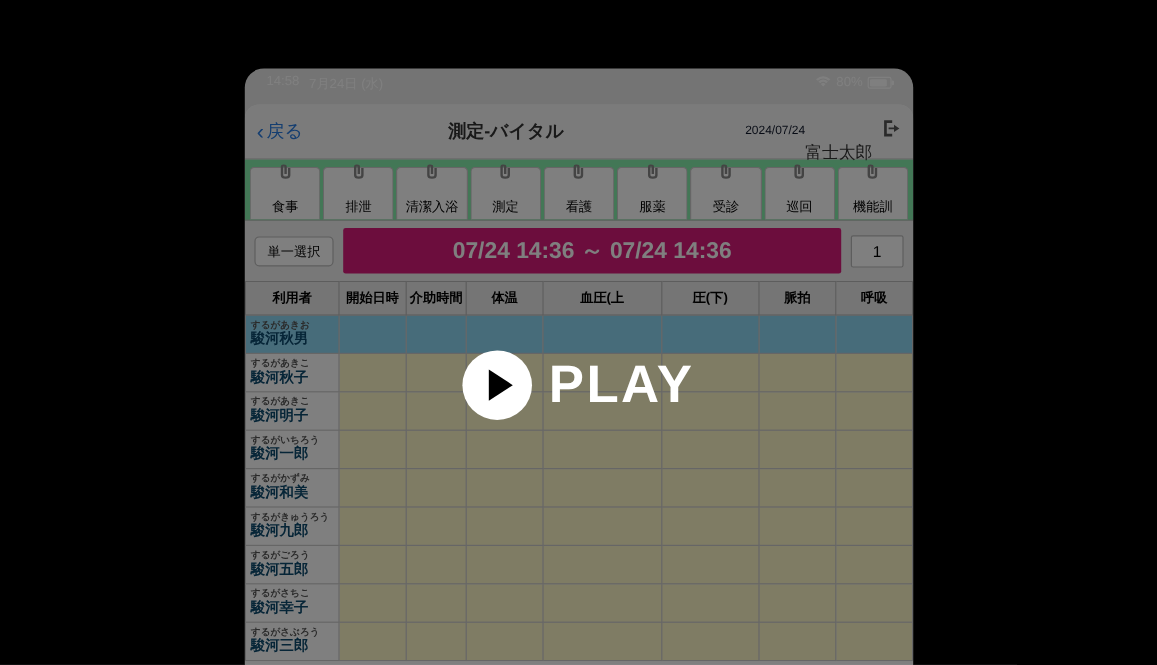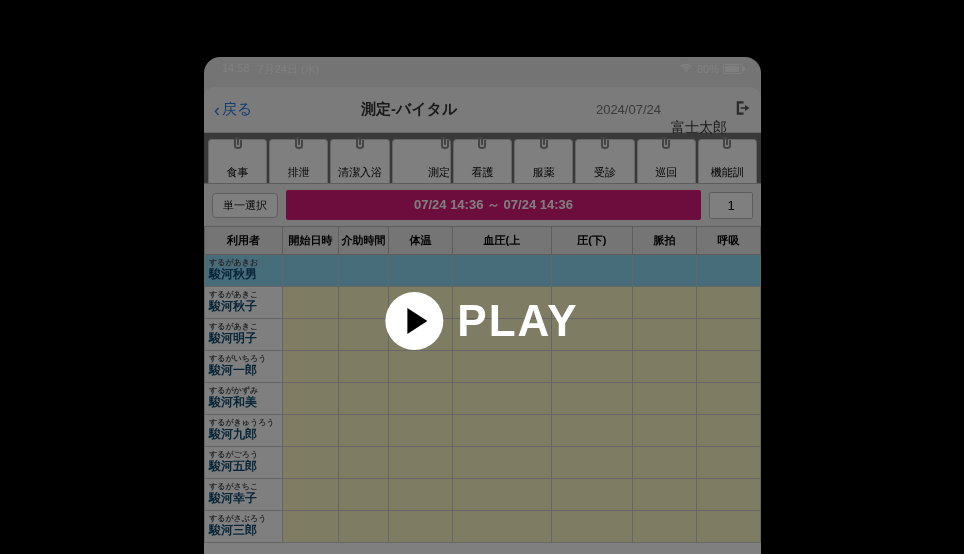--- a/index.html
+++ b/index.html
@@ -9,30 +9,30 @@
 .status-left { display: flex; gap: 8px; }
 .status-right { display: flex; align-items: center; gap: 4px; }
 .battery { display: inline-block; width: 20px; height: 10px; border: 1px solid #fff; border-radius: 2px; position: relative; }
 .battery::after { content: ""; position: absolute; right: -3px; top: 2px; width: 2px; height: 4px; background: #fff; border-radius: 0 1px 1px 0; }
 .battery-fill { position: absolute; left: 1px; top: 1px; bottom: 1px; width: 80%; background: #fff; border-radius: 1px; }
 .app-window { position: absolute; left: 0; top: 30px; right: 0; bottom: 0; background: #fff; border-radius: 12px 12px 0 0; overflow: hidden; }
 .header { height: 46px; display: flex; align-items: center; padding: 0 10px; border-bottom: 1px solid #ccc; background: #f7f7f7; }
 .back-btn { color: #2a7de1; font-size: 15px; display: flex; align-items: center; gap: 2px; cursor: pointer; }
 .back-chevron { font-size: 18px; line-height: 1; }
 .title { flex: 1; text-align: center; font-size: 15px; font-weight: 600; color: #333; margin-left: -30px; }
-.header-date { font-size: 13px; color: #737373; margin-right: 10px; }
+.header-date { font-size: 10px; color: #0f172a; }
 .header-user { font-size: 14px; color: #333; margin-right: 6px; margin-top: 36px; }
 .logout-icon { width: 18px; height: 18px; }
-.tabs { display: flex; padding: 6px 4px 0 4px; gap: 2px; background: #737373; border-bottom: 1px solid #bbb; overflow: hidden; }
+.tabs { display: flex; padding: 6px 4px 0 4px; gap: 2px; background: #86efac; border-bottom: 1px solid #bbb; overflow: hidden; }
 .tab { flex: 1; min-width: 56px; height: 44px; background: #fff; border: 1px solid #ccc; border-bottom: none; border-radius: 4px 4px 0 0; display: flex; flex-direction: column; align-items: center; justify-content: flex-end; padding-bottom: 3px; font-size: 11px; position: relative; cursor: pointer; }
 .tab-clip { position: absolute; top: -4px; width: 10px; height: 14px; }
-.tab.active { background: #fff; align-items: flex-end; }
+.tab.active { background: #fff; }
 .toolbar { display: flex; align-items: center; padding: 6px 8px; gap: 8px; background: #f0f0f0; }
 .select-mode { font-size: 11px; padding: 4px 10px; background: #fff; border: 1px solid #bbb; border-radius: 4px; cursor: pointer; }
-.datetime-bar { flex: 1; background: #d81b7a; color: #fff; font-size: 13px; font-weight: 600; text-align: center; padding: 6px 0; border-radius: 2px; cursor: pointer; }
+.datetime-bar { flex: 1; background: #d81b7a; color: #fff; font-size: 19px; font-weight: 600; text-align: center; padding: 6px 0; border-radius: 2px; cursor: pointer; }
 .count-box { width: 44px; background: #fff; border: 1px solid #bbb; border-radius: 2px; text-align: center; font-size: 13px; padding: 5px 0; }
 .table-wrap { overflow: hidden; }
 table { border-collapse: collapse; width: 100%; font-size: 11px; }
 th { background: #eaeaea; border: 1px solid #bbb; padding: 6px 2px; font-weight: 600; font-size: 11px; white-space: nowrap; }
 th.user-col { width: 78px; }
 th.dt-col { width: 56px; }
 th.assist-col { width: 50px; }
 td { border: 1px solid #ccc; padding: 0; height: 32px; }
 td.user-cell { background: #fff; padding: 2px 4px; vertical-align: middle; }
 td.data-cell { background: #fff8c8; }

